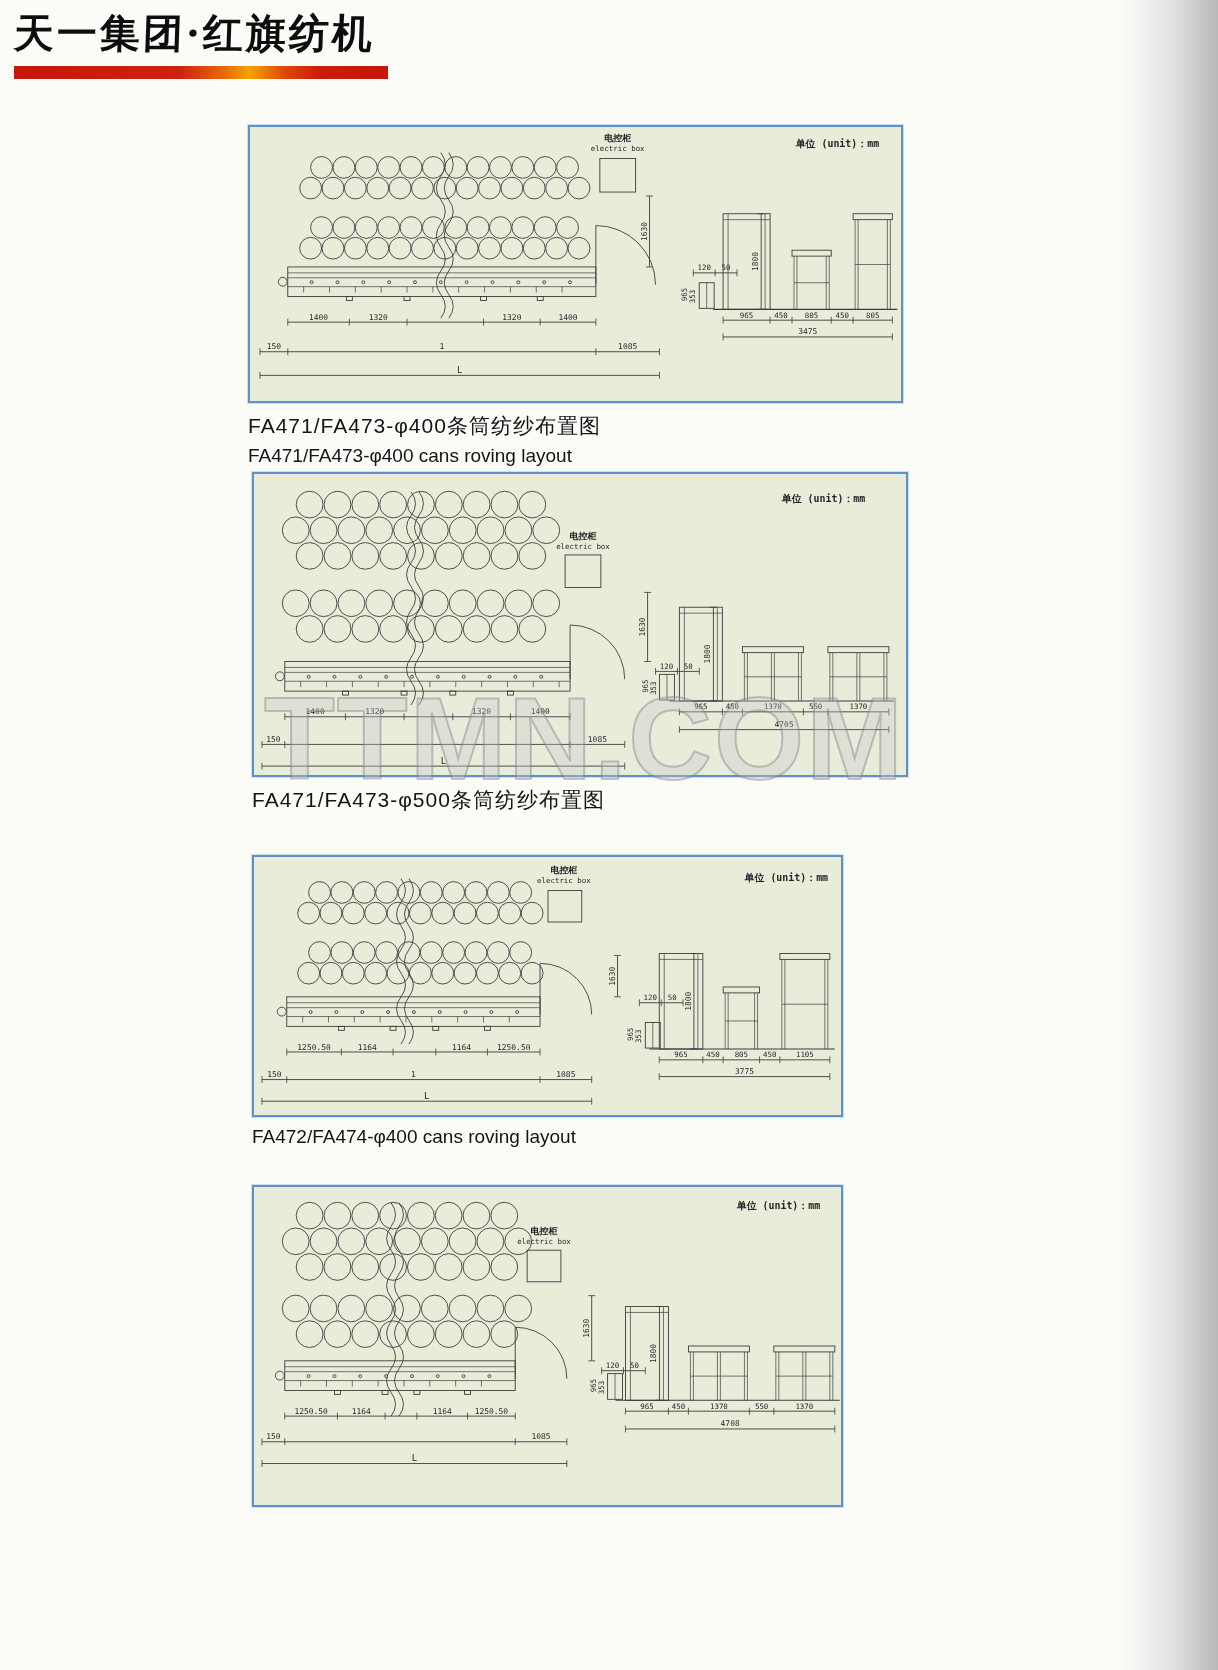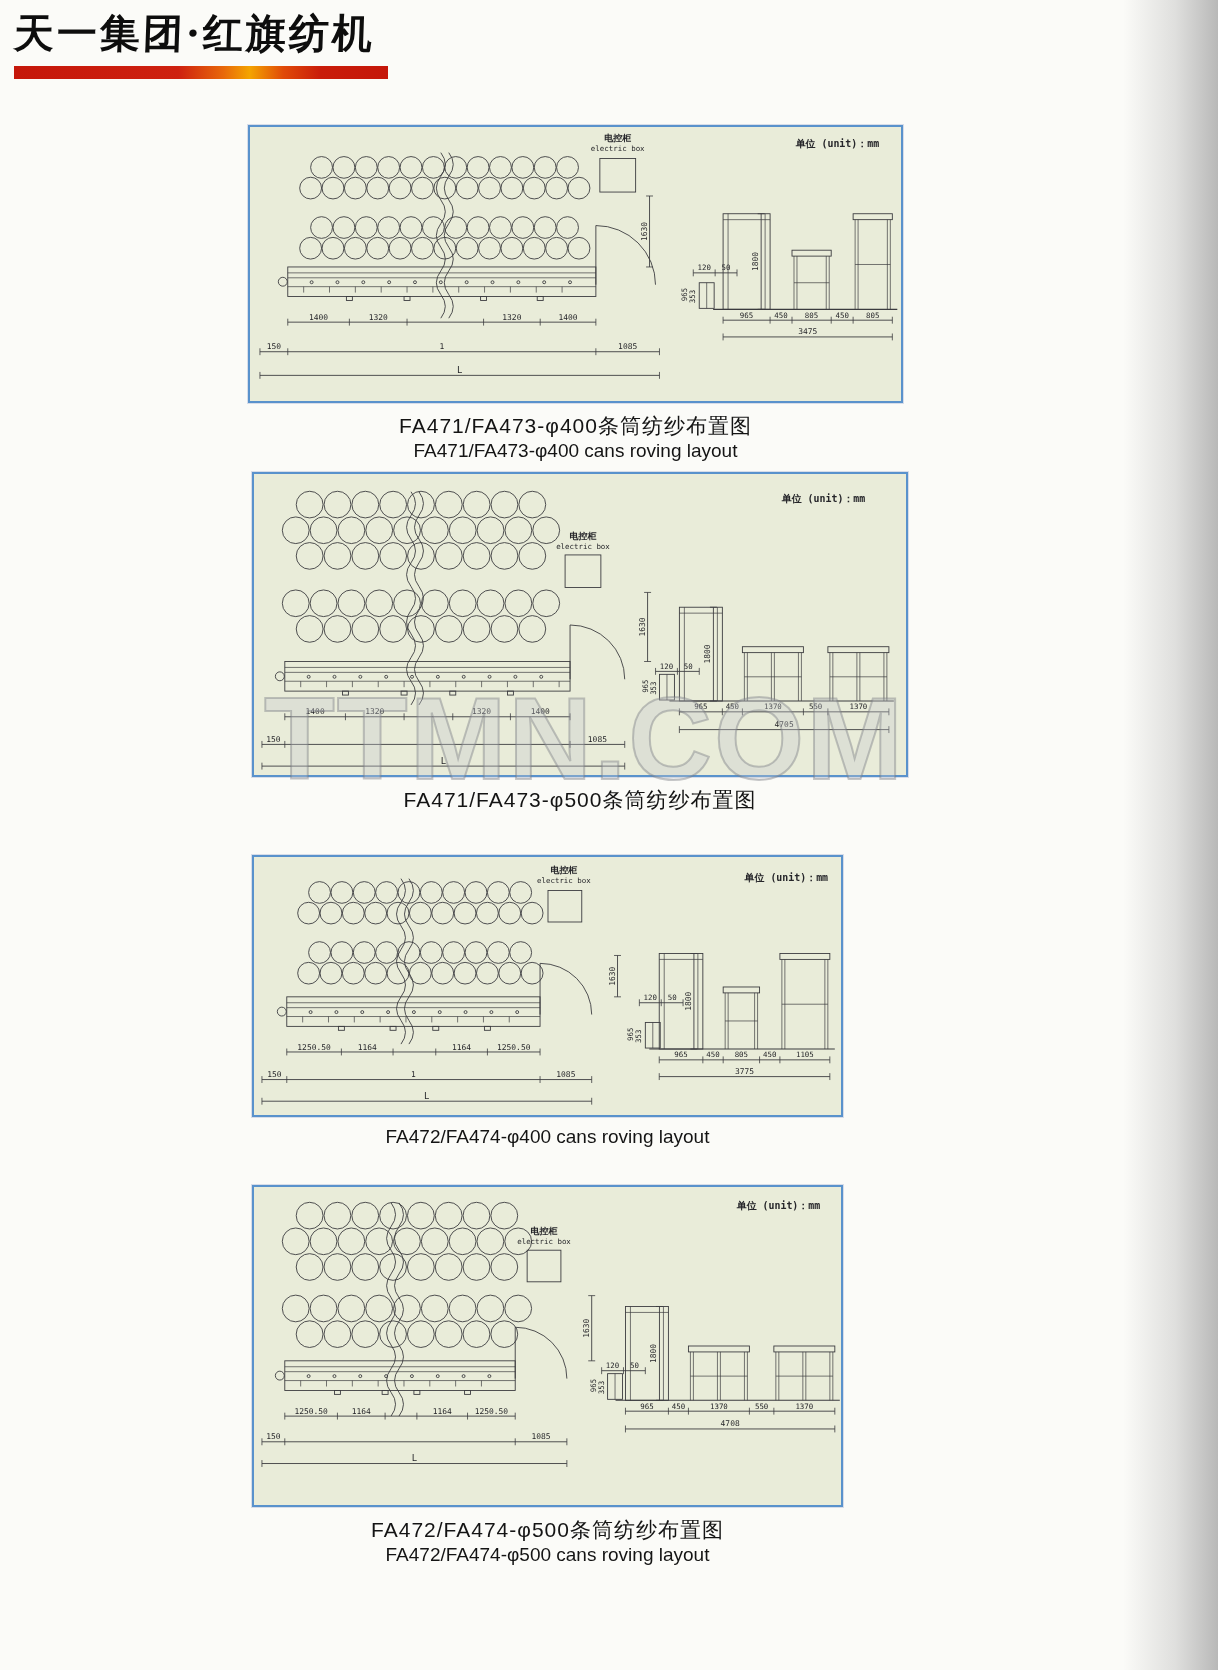--- a/index.html
+++ b/index.html
@@ -8,23 +8,23 @@
         font-family:"Liberation Sans",sans-serif;overflow:hidden}
   .masthead{position:absolute;left:14px;top:6px}
   .brand{font-family:"DejaVu Serif",serif;font-weight:bold;font-size:40px;
          letter-spacing:3px;color:#0d0d0d;transform:skewX(-2deg)}
   .brand-bar{margin-top:5px;width:374px;height:13px;
     background:linear-gradient(90deg,#c5170a 0%,#ce2110 44%,#e8680a 56%,#f4a400 63%,#e04a08 72%,#c91c0a 82%,#c5170a 100%)}
   .figure{position:absolute}
   .panel{background:#e9ecd9;border:2px solid #5992cc;box-shadow:0 0 0 1px #d7dde9}
   .panel svg{display:block;width:100%;height:100%}
   svg text{font-family:"DejaVu Sans Mono","Liberation Mono",monospace}
-  .caption{text-align:center;margin-top:9px;color:#141414}
+  .caption{margin-top:9px;color:#141414}
   .caption-cn{font-size:21px;letter-spacing:1px}
-  .caption-en{font-size:19px;}
+  .caption-en{font-size:19px;margin-top:5px}
   .fig0{left:248px;top:125px;width:655px}  .fig0 .panel{height:278px}
   .fig1{left:252px;top:472px;width:656px}  .fig1 .panel{height:305px}
   .fig2{left:252px;top:855px;width:591px}  .fig2 .panel{height:262px}
   .fig3{left:252px;top:1185px;width:591px} .fig3 .panel{height:322px}
   .watermark{position:absolute;pointer-events:none;font-weight:bold;white-space:nowrap;z-index:6}
   .wm1{left:264px;top:672px;font-size:116px;letter-spacing:2px;
        color:rgba(198,200,206,0.33);-webkit-text-stroke:2px rgba(122,124,132,0.42)}
   .wm2{left:380px;top:766px;font-size:90px;letter-spacing:6px;
        color:rgba(142,144,150,0.40);-webkit-text-stroke:2px rgba(232,232,234,0.45)}
   .scan-edge{position:absolute;right:0;top:0;width:95px;height:100%;z-index:7;pointer-events:none;
@@ -769,22 +769,18 @@
             <text x="468.08" y="224.5" fill="#26262a" font-size="7.5" text-anchor="middle" font-weight="normal">1370</text>
             <text x="511.08799999999997" y="224.5" fill="#26262a" font-size="7.5" text-anchor="middle" font-weight="normal">550</text>
             <text x="554.096" y="224.5" fill="#26262a" font-size="7.5" text-anchor="middle" font-weight="normal">1370</text>
             <line x1="374" y1="245" x2="584.784" y2="245" stroke="#3b3b3f" stroke-width="0.9"></line>
             <line x1="374" y1="241.5" x2="374" y2="248.5" stroke="#3b3b3f" stroke-width="0.8"></line>
             <line x1="584.784" y1="241.5" x2="584.784" y2="248.5" stroke="#3b3b3f" stroke-width="0.8"></line>
             <text x="479.392" y="242.5" fill="#26262a" font-size="8" text-anchor="middle" font-weight="normal">4708</text>
           </g>
         </svg>
     </div>
-    <div class="caption">
-      <div class="caption-cn">FA472/FA474-φ500条筒纺纱布置图</div>
-      <div class="caption-en">FA472/FA474-φ500 cans roving layout</div>
-    </div>
   </section>
 
   <div class="watermark wm1">TTMN.COM</div>
   <div class="scan-edge"></div>
 
 </div>
 
 </body></html>

